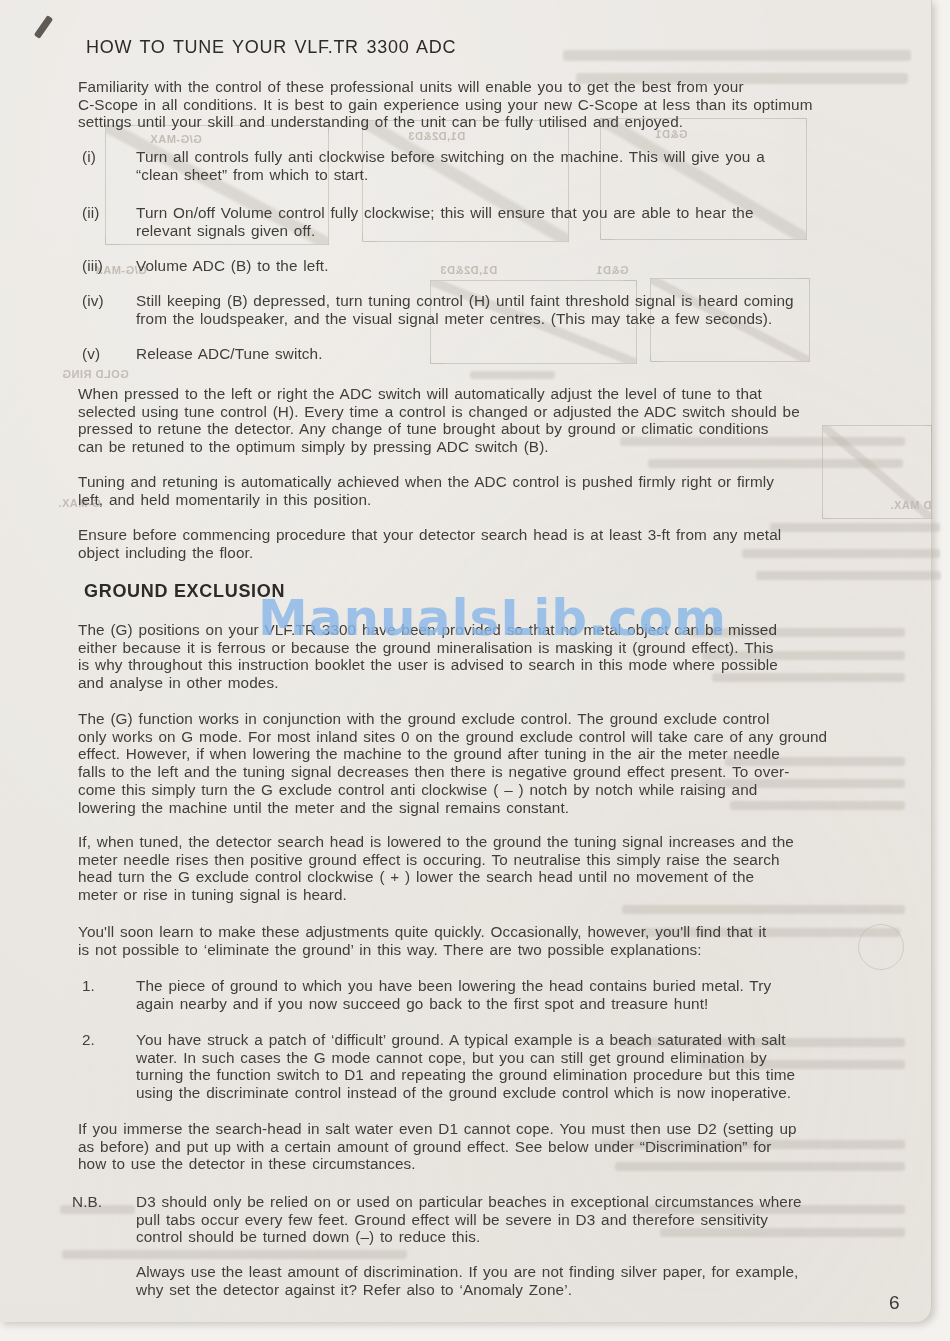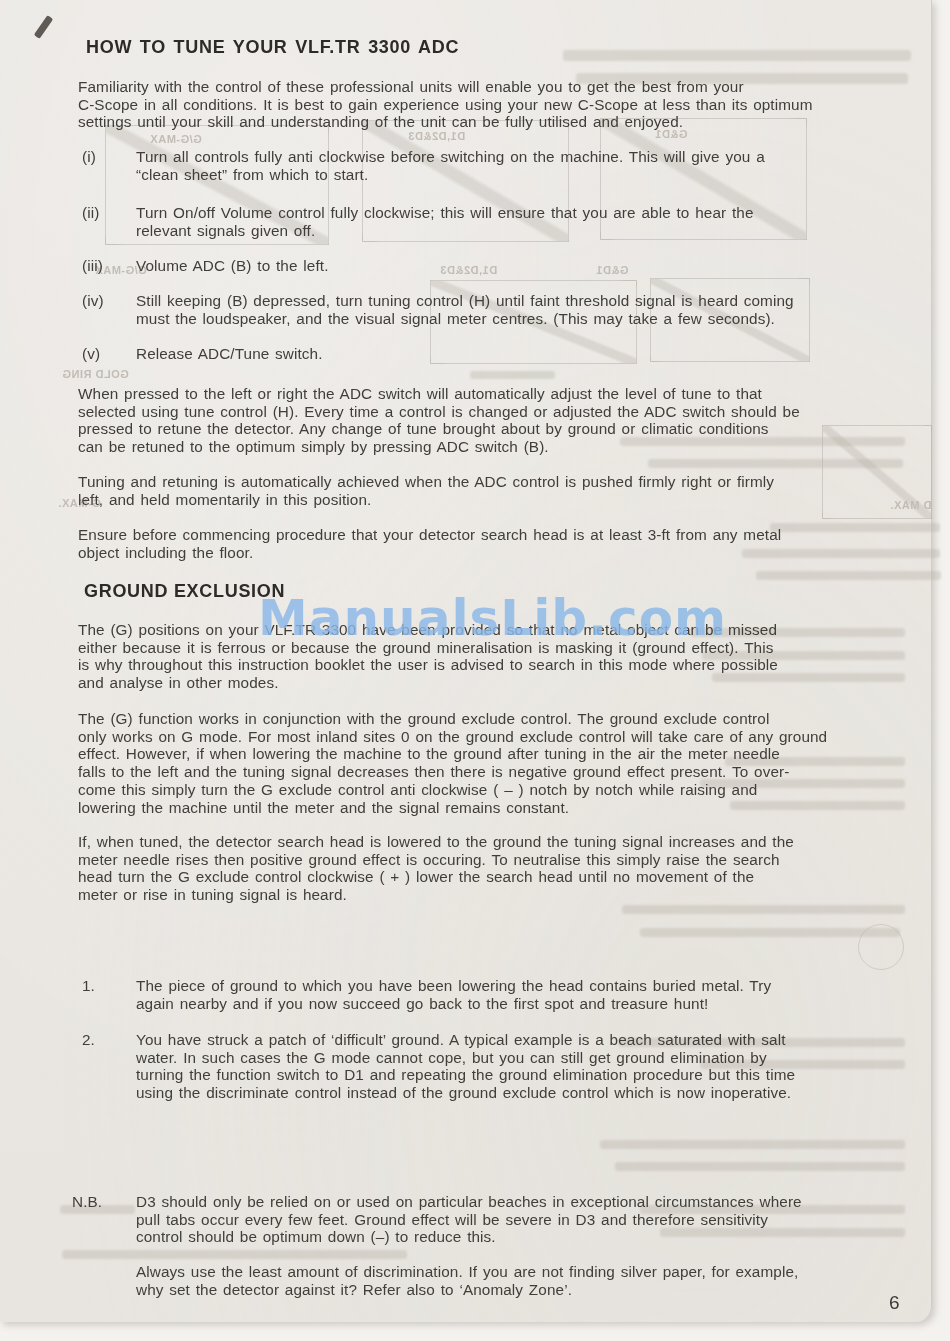--- a/index.html
+++ b/index.html
@@ -8,21 +8,21 @@
     background:
       radial-gradient(ellipse at 28% 18%, rgba(255,255,255,.22), transparent 60%),
       radial-gradient(ellipse at 75% 80%, rgba(210,203,193,.12), transparent 65%),
       linear-gradient(180deg,#ebe8e4 0%,#eae7e2 55%,#e8e5e0 100%);
     border-right:1px solid rgba(150,143,133,.30);
     border-bottom-right-radius:16px;
     box-shadow:3px 3px 7px rgba(128,120,110,.33);}
   .t{font-size:15.3px;line-height:17.7px;letter-spacing:.1px;word-spacing:1.4px;
      color:#413e3a;white-space:pre-line;}
   .blk{position:absolute;z-index:2;left:78px;width:832px;}
-  .title{position:absolute;z-index:2;left:86px;top:37px;font-size:18px;font-weight:bold;
+  .title{position:absolute;z-index:2;left:86px;top:37px;font-size:18px;font-weight:normal;
      letter-spacing:.7px;word-spacing:2px;color:#2d2a27;white-space:nowrap;}
   .h2{position:absolute;z-index:2;left:84px;top:581px;font-size:18px;font-weight:bold;
      letter-spacing:.7px;color:#2d2a27;white-space:nowrap;}
   .row{position:absolute;z-index:2;left:0;width:950px;}
   .row .lab{position:absolute;left:82px;}
   .row .txt{position:absolute;left:136px;width:778px;}
   .nb .lab{left:72px;font-weight:normal;}
   .closing{left:136px;width:778px;}
   .pageno{position:absolute;z-index:2;left:889px;top:1292px;font-size:19px;color:#3e3b37;}
   .watermark{position:absolute;z-index:3;left:258px;top:589px;font-size:50px;font-weight:bold;
@@ -105,21 +105,21 @@
     <div class="t txt">Turn On/off Volume control fully clockwise; this will ensure that you are able to hear the
 relevant signals given off.</div>
   </div>
   <div class="row" style="top:257px">
     <div class="t lab">(iii)</div>
     <div class="t txt">Volume ADC (B) to the left.</div>
   </div>
   <div class="row" style="top:292px">
     <div class="t lab">(iv)</div>
     <div class="t txt">Still keeping (B) depressed, turn tuning control (H) until faint threshold signal is heard coming
-must the loudspeaker, and the visual signal meter centres. (This may take a few seconds).</div>
+from the loudspeaker, and the visual signal meter centres. (This may take a few seconds).</div>
   </div>
   <div class="row" style="top:345px">
     <div class="t lab">(v)</div>
     <div class="t txt">Release ADC/Tune switch.</div>
   </div>
 
   <div class="t blk" style="top:385px">When pressed to the left or right the ADC switch will automatically adjust the level of tune to that
 selected using tune control (H). Every time a control is changed or adjusted the ADC switch should be
 pressed to retune the detector. Any change of tune brought about by ground or climatic conditions
 can be retuned to the optimum simply by pressing ADC switch (B).</div>
@@ -137,40 +137,45 @@
   <div class="t blk" style="top:710px">The (G) function works in conjunction with the ground exclude control. The ground exclude control
 only works on G mode. For most inland sites 0 on the ground exclude control will take care of any ground
 effect. However, if when lowering the machine to the ground after tuning in the air the meter needle
 falls to the left and the tuning signal decreases then there is negative ground effect present. To over-
 come this simply turn the G exclude control anti clockwise ( – ) notch by notch while raising and
 lowering the machine until the meter and the signal remains constant.</div>
   <div class="t blk" style="top:833px">If, when tuned, the detector search head is lowered to the ground the tuning signal increases and the
 meter needle rises then positive ground effect is occuring. To neutralise this simply raise the search
 head turn the G exclude control clockwise ( + ) lower the search head until no movement of the
 meter or rise in tuning signal is heard.</div>
+  <div class="t blk" style="top:923px">You'll soon learn to make these adjustments quite quickly. Occasionally, however, you'll find that it
+is not possible to ‘eliminate the ground’ in this way. There are two possible explanations:</div>
 
   <div class="row" style="top:977px">
     <div class="t lab">1.</div>
     <div class="t txt">The piece of ground to which you have been lowering the head contains buried metal. Try
 again nearby and if you now succeed go back to the first spot and treasure hunt!</div>
   </div>
   <div class="row" style="top:1031px">
     <div class="t lab">2.</div>
     <div class="t txt">You have struck a patch of ‘difficult’ ground. A typical example is a beach saturated with salt
 water. In such cases the G mode cannot cope, but you can still get ground elimination by
 turning the function switch to D1 and repeating the ground elimination procedure but this time
 using the discriminate control instead of the ground exclude control which is now inoperative.</div>
   </div>
 
+  <div class="t blk" style="top:1120px">If you immerse the search-head in salt water even D1 cannot cope. You must then use D2 (setting up
+as before) and put up with a certain amount of ground effect. See below under “Discrimination” for
+how to use the detector in these circumstances.</div>
 
   <div class="row nb" style="top:1193px">
     <div class="t lab">N.B.</div>
     <div class="t txt">D3 should only be relied on or used on particular beaches in exceptional circumstances where
 pull tabs occur every few feet. Ground effect will be severe in D3 and therefore sensitivity
-control should be optimum down (–) to reduce this.</div>
+control should be turned down (–) to reduce this.</div>
   </div>
 
   <div class="row" style="top:1263px">
     <div class="t txt closing">Always use the least amount of discrimination. If you are not finding silver paper, for example,
 why set the detector against it? Refer also to ‘Anomaly Zone’.</div>
   </div>
 
   <div class="pageno">6</div>
 
   <div class="watermark" id="wm" style="color: rgb(139, 184, 232);">ManualsLib.com</div>

